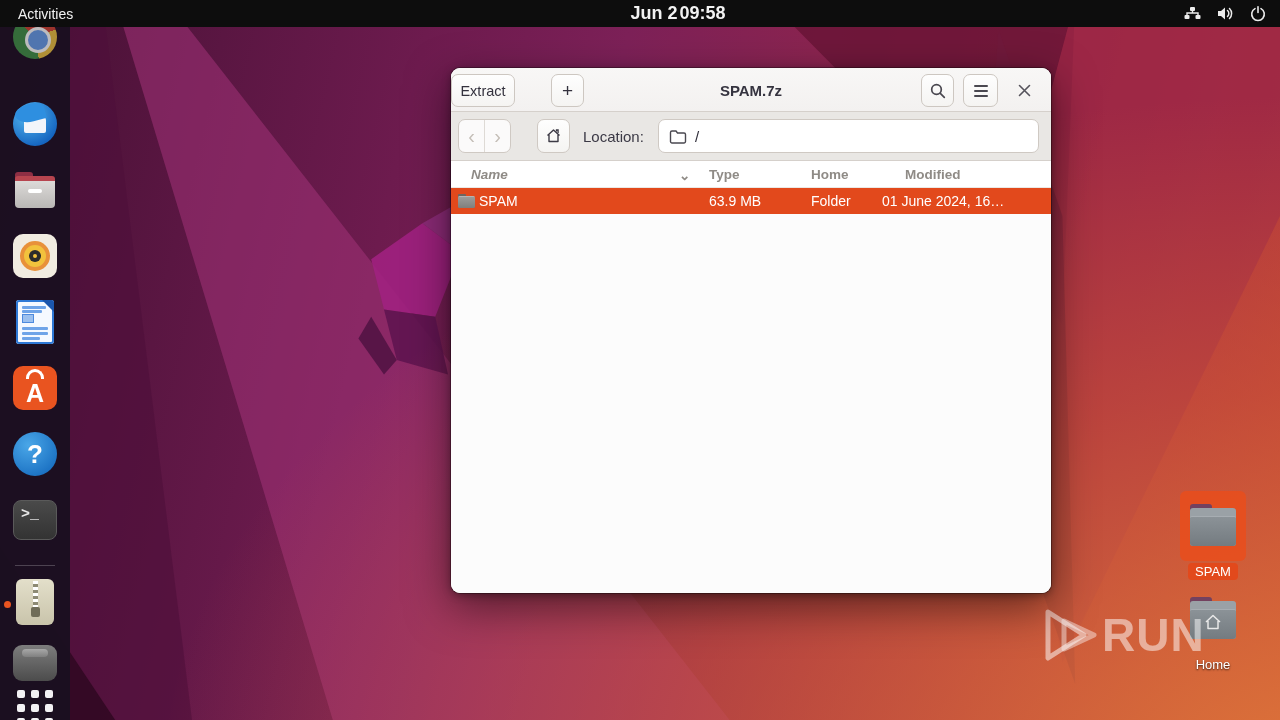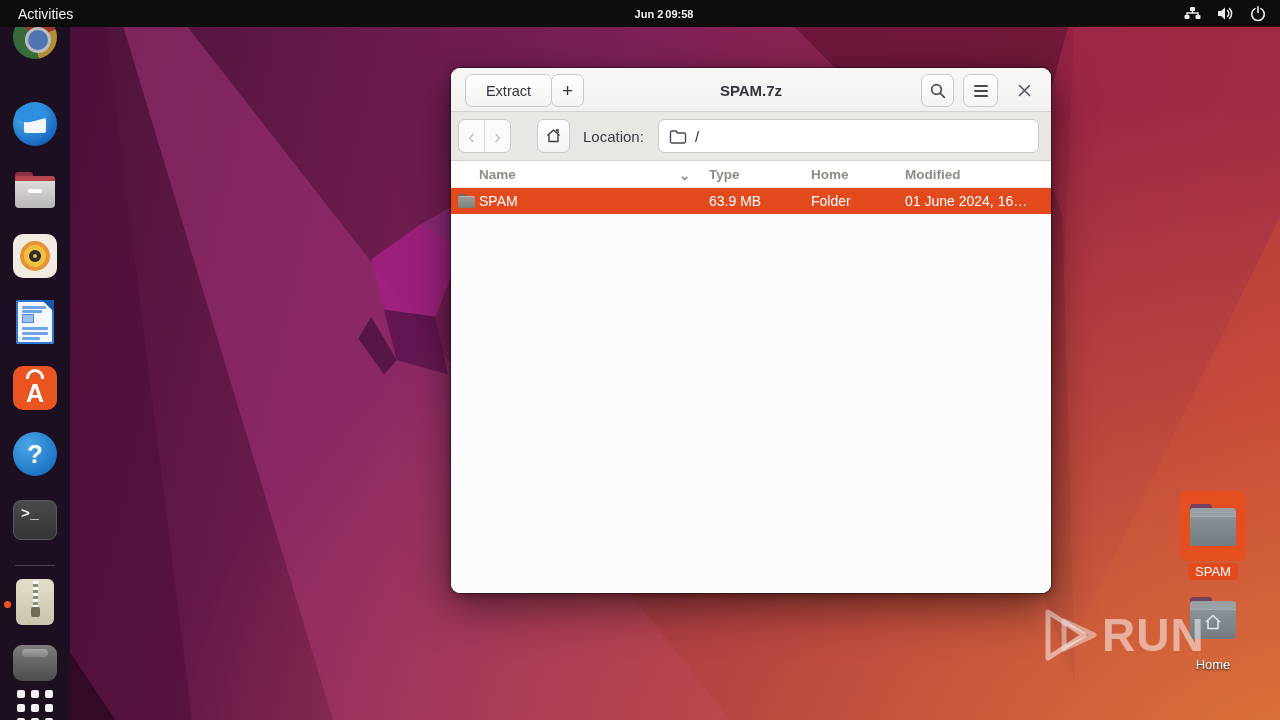--- a/index.html
+++ b/index.html
@@ -19,21 +19,21 @@
   .wp-orange-corner{ background:radial-gradient(ellipse at 103% 108%, rgba(225,122,58,.9) 0%, rgba(210,90,55,.55) 35%, rgba(210,90,55,0) 62%); }
   .wp-poly1 { background:#a0217f; opacity:.9; clip-path:polygon(29% 36%,33% 31%,36% 35%,34% 44%,30% 43%); }
   .wp-poly2 { background:#5f1450; opacity:.9; clip-path:polygon(30% 43%,34% 44%,35% 52%,31% 50%); }
   .wp-poly3 { background:#8e2d7b; opacity:.85; clip-path:polygon(33% 31%,36% 28%,37% 34%,36% 35%); }
   .wp-poly4 { background:#4b1040; opacity:.8; clip-path:polygon(29% 44%,31% 50%,30% 52%,28% 47%); }
 
   
   .topbar { position:absolute; top:0; left:0; width:1280px; height:27px; background:#0d0d0d; z-index:30;
     display:flex; align-items:center; color:#f2f2f2; font-size:14px; }
   .activities { padding:0 18px; height:100%; display:flex; align-items:center; cursor:pointer; }
-  .clock { position:absolute; left:50%; transform:translateX(-50%); margin-left:24px; display:flex; gap:2px; font-weight:700; font-size:11px; }
+  .clock { position:absolute; left:50%; transform:translateX(-50%); margin-left:38px; display:flex; gap:2px; font-weight:700; font-size:18px; }
   .tray { position:absolute; right:10px; top:0; height:27px; display:flex; align-items:center; gap:16px; padding-right:4px; }
   .tray svg { display:block; }
 
   
   .dock { position:absolute; top:27px; left:0; width:70px; height:693px; background:rgba(27,16,32,.97); z-index:25; }
   .dock-item { position:absolute; left:13px; width:44px; height:44px; cursor:pointer; }
   .chrome-clip { top:0; height:34px; overflow:hidden; }
   .ic-chrome { width:44px; height:44px; border-radius:50%; margin-top:-12px; position:relative;
     background:conic-gradient(from -45deg,#b33a2e 0 115deg,#c9a63a 115deg 215deg,#3a7d3f 215deg 360deg); opacity:.85; }
   .ic-chrome::after { content:""; position:absolute; left:12px; top:12px; width:20px; height:20px; border-radius:50%; background:#5a87c9; border:3px solid #d9d9d9; }
@@ -69,47 +69,47 @@
   .ic-drive .slot { position:absolute; left:9px; top:4px; width:26px; height:8px; border-radius:4px; background:linear-gradient(#a8a8a8,#808080); }
   .ic-grid { width:40px; height:40px; left:15px; display:grid; grid-template-columns:repeat(3,8px); grid-template-rows:repeat(3,8px); gap:6px; place-content:center; }
   .ic-grid span { width:8px; height:8px; border-radius:2px; background:#f3f1f4; }
 
   
   .window { position:absolute; left:451px; top:68px; width:600px; height:525px; z-index:20;
     border-radius:9px; background:#fff; box-shadow:0 2px 8px rgba(0,0,0,.35), 0 14px 44px rgba(0,0,0,.5), 0 0 0 1px rgba(0,0,0,.3); overflow:hidden; }
   .headerbar { position:relative; height:44px; background:linear-gradient(#f8f7f6,#f3f1f0); border-bottom:1px solid #d5d0cb; }
   .hb-btn { position:absolute; top:6px; height:33px; background:linear-gradient(#fefefe,#f5f4f2); border:1px solid #cdc7c1; border-radius:7px;
     display:flex; align-items:center; justify-content:center; font-size:14.5px; color:#34323e; cursor:pointer; }
-  .btn-extract { left:14px; width:87px; }
+  .btn-extract { left:0; width:64px; }
   .btn-add { left:100px; width:33px; font-size:19px; font-weight:400; }
   .win-title { position:absolute; left:0; right:0; top:0; height:44px; display:flex; align-items:center; justify-content:center;
     font-weight:700; font-size:15px; color:#35333f; pointer-events:none; }
   .btn-search { left:470px; width:33px; }
   .btn-menu { left:512px; width:35px; }
   .btn-close { position:absolute; top:6px; left:557px; width:32px; height:33px; border:none; background:transparent; display:flex; align-items:center; justify-content:center; cursor:pointer; }
   .menu-lines { display:flex; flex-direction:column; gap:3px; }
   .menu-lines i { display:block; width:14px; height:2px; background:#4a4850; border-radius:1px; }
 
   .locationbar { position:relative; height:49px; background:#e9e7e4; border-bottom:1px solid #d5d0cb; }
   .navgroup { position:absolute; left:7px; top:7px; width:53px; height:34px; display:flex; background:#fbfafa; border:1px solid #cfc9c3; border-radius:7px; overflow:hidden; }
   .navgroup .nav { flex:1; display:flex; align-items:center; justify-content:center; color:#c4beb7; font-size:20px; cursor:default; }
   .navgroup .nav + .nav { border-left:1px solid #dedad5; }
   .btn-home { position:absolute; left:86px; top:7px; width:33px; height:34px; background:linear-gradient(#fefefe,#f5f4f2); border:1px solid #cfc9c3; border-radius:7px; display:flex; align-items:center; justify-content:center; cursor:pointer; }
   .loc-label { position:absolute; left:132px; top:0; height:49px; display:flex; align-items:center; font-size:15px; color:#3b3945; }
   .loc-entry { position:absolute; left:207px; top:7px; width:381px; height:34px; background:#fff; border:1px solid #cfc9c3; border-radius:7px;
     display:flex; align-items:center; gap:8px; padding:0 10px; font-size:15px; color:#2e2c38; cursor:text; }
 
   .list-header { position:relative; height:27px; background:#fff; border-bottom:1px solid #ebe8e5; }
   .list-header span { position:absolute; top:0; height:27px; display:flex; align-items:center; font-size:13.5px; font-weight:700; color:#8f8b86; cursor:pointer; }
-  .col-name { left:28px; } .col-size { left:258px; } .col-type { left:360px; } .col-modified { left:454px; }
+  .col-name { left:20px;font-style:italic; } .col-size { left:258px; } .col-type { left:360px; } .col-modified { left:454px; }
   .sort-chevron { position:absolute; left:228px; top:0; height:27px; display:flex; align-items:center; color:#a09c97; font-size:11px; }
 
   .file-row { position:relative; height:26px; background:#e2491c; color:#fff; font-size:14px; cursor:pointer; }
   .file-row span { position:absolute; top:0; height:26px; display:flex; align-items:center; }
-  .cell-name { left:28px; } .cell-size { left:258px; } .cell-type { left:360px;text-align:center; } .cell-modified { left:454px; }
+  .cell-name { left:28px; } .cell-size { left:258px; } .cell-type { left:360px;text-align:center; } .cell-modified { left:431px; }
   .row-folder { position:absolute; left:7px; top:6px; width:17px; height:14px; }
   .row-folder .tab { position:absolute; left:0; top:0; width:8px; height:4px; background:#6e6660; border-radius:1px 1px 0 0; }
   .row-folder .body { position:absolute; left:0; top:2px; width:17px; height:12px; background:linear-gradient(#9c9c9a,#7f7f7d); border-radius:1.5px; border-top:1px solid #b5b5b3; }
   .list-empty { height:calc(525px - 44px - 49px - 27px - 26px); background:#fcfcfc; }
 
   
   .desk-icon { position:absolute; z-index:4; width:66px; display:flex; flex-direction:column; align-items:center; cursor:pointer; }
   .desk-spam { left:1180px; top:491px; }
   .desk-home { left:1180px; top:584px; }
   .tile { width:66px; height:70px; border-radius:6px; display:flex; align-items:center; justify-content:center; }

